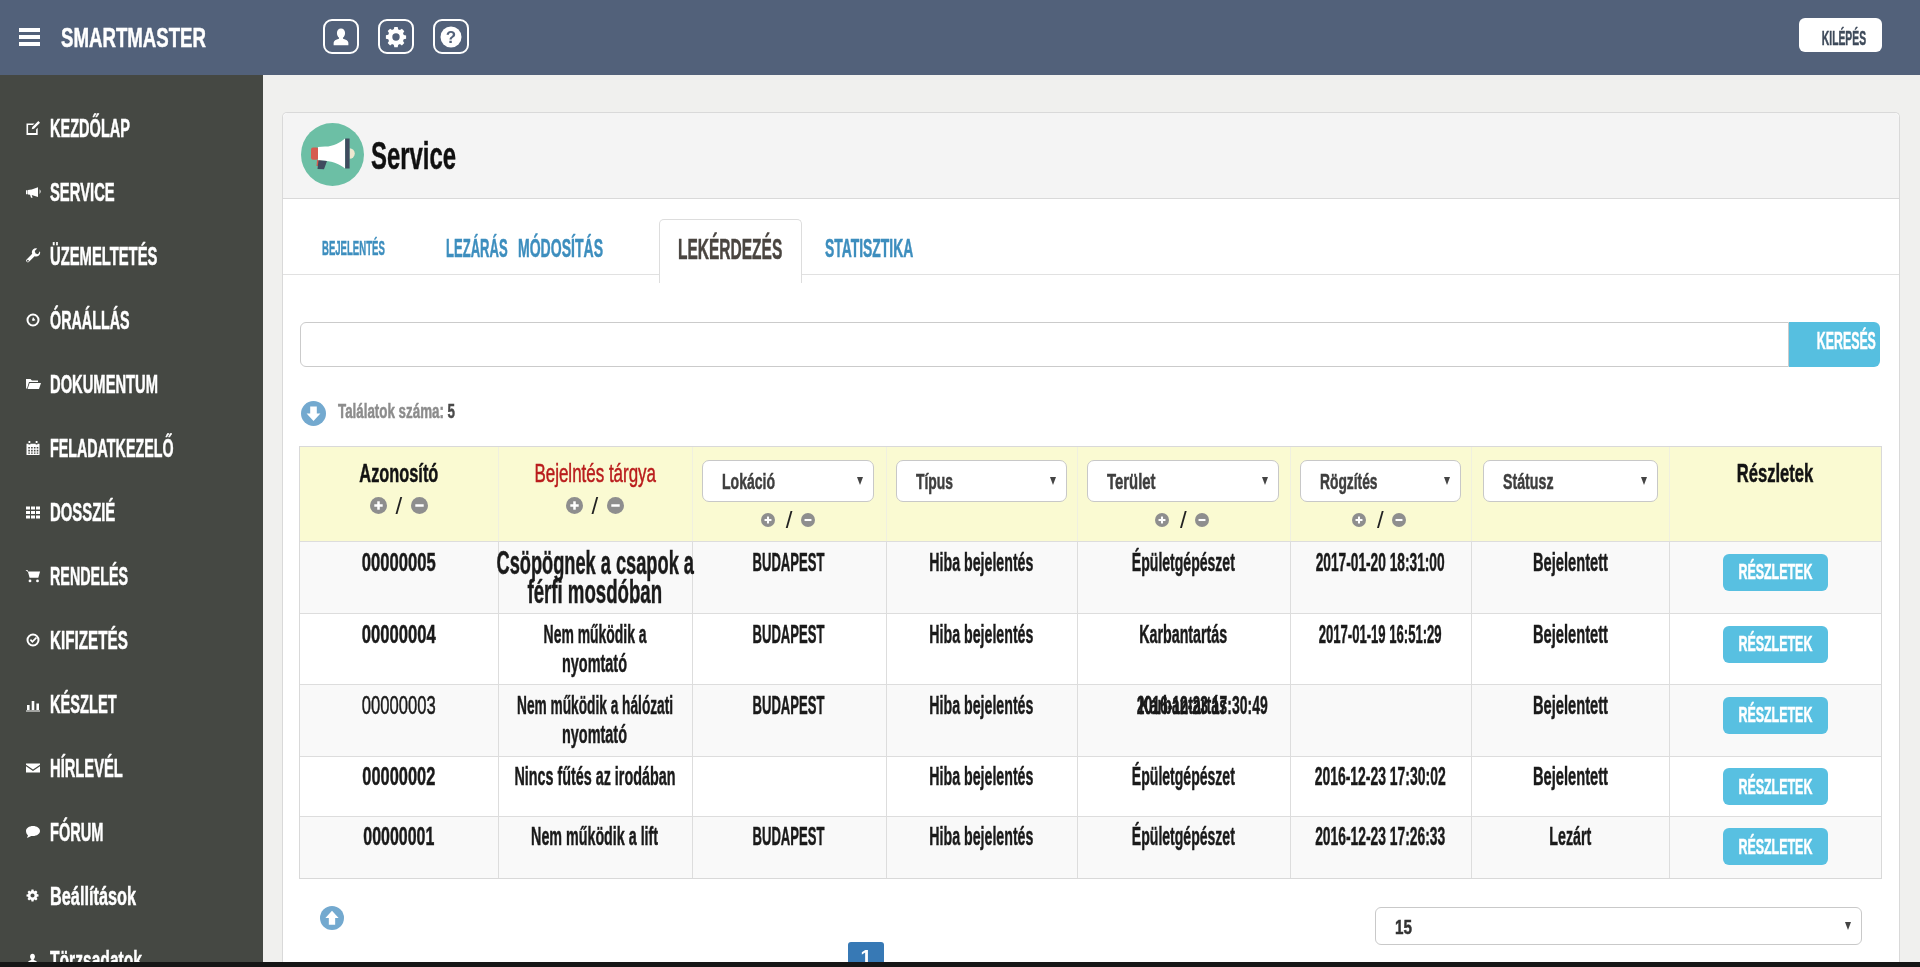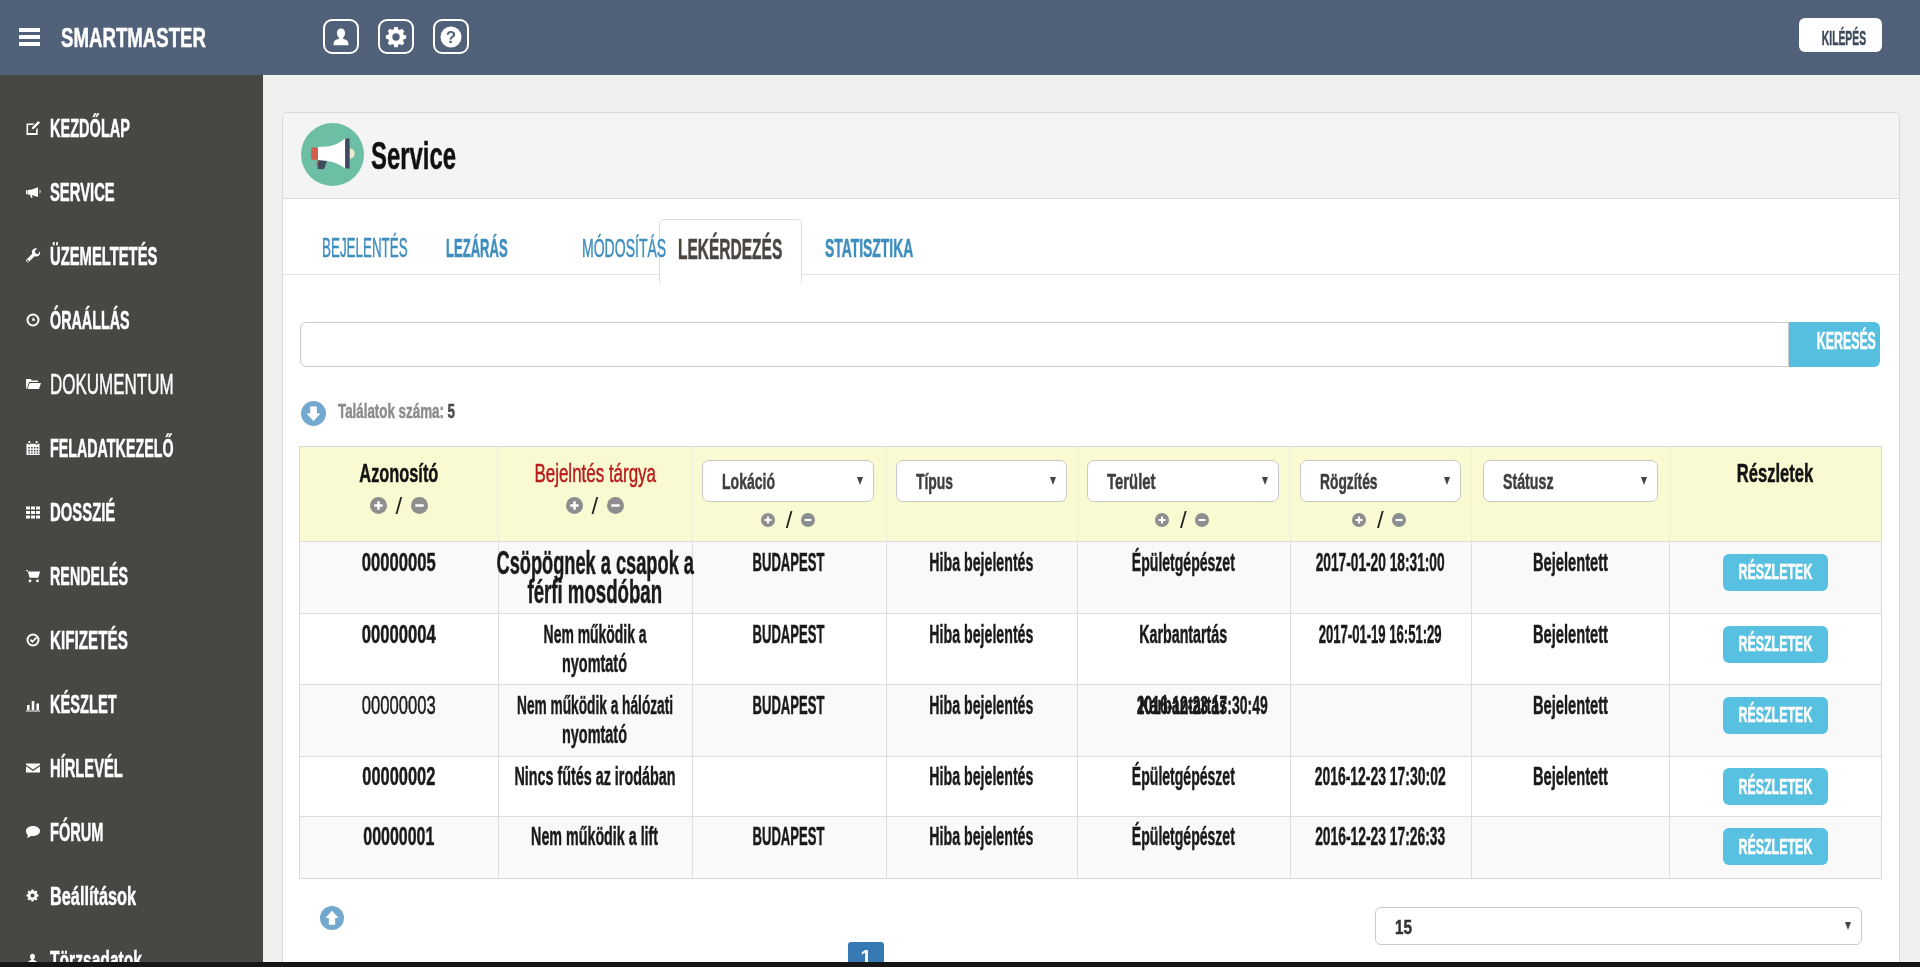--- a/index.html
+++ b/index.html
@@ -47,21 +47,21 @@
         <path fill="#fff" d="M14.9 3.2a4 4 0 01-5.3 5L4 13.8a1.7 1.7 0 01-2.4-2.4l5.6-5.6a4 4 0 015-5.3L9.7 3l.9 2.4 2.4.9zM3.3 13.6a.9.9 0 10-1.2-1.2.9.9 0 001.2 1.2z"></path>
       </svg></div>
 <div class="abs" style="left:49.5px;top:242.9px;font-size:26px;line-height:26px;font-weight:bold;color:#fff"><span class="cx" style="transform:scaleX(0.569);transform-origin:left center">ÜZEMELTETÉS</span></div>
 <div class="abs" style="left:25px;top:312.0px;width:16px;height:16px"><svg width="16" height="16" viewBox="0 0 16 16">
         <path fill="#fff" fill-rule="evenodd" d="M8 1.5a6.5 6.5 0 110 13 6.5 6.5 0 010-13zm0 2a4.5 4.5 0 100 9 4.5 4.5 0 000-9zM8 5l2.4 3.3L8 9 7 8.2z"></path>
       </svg></div>
 <div class="abs" style="left:49.5px;top:306.9px;font-size:26px;line-height:26px;font-weight:bold;color:#fff"><span class="cx" style="transform:scaleX(0.5511);transform-origin:left center">ÓRAÁLLÁS</span></div>
 <div class="abs" style="left:25px;top:376.0px;width:16px;height:16px"><svg width="16" height="16" viewBox="0 0 16 16">
         <path fill="#fff" d="M1 3h4.5l1.4 1.5H13V6H4l-2 6.5h-.9zM4.6 7H16l-2 6H2.6z"></path>
       </svg></div>
-<div class="abs" style="left:49.5px;top:370.9px;font-size:30px;line-height:26px;font-weight:normal;color:#fff"><span class="cx" style="transform:scaleX(0.5665);transform-origin:left center">DOKUMENTUM</span></div>
+<div class="abs" style="left:49.5px;top:370.9px;font-size:26px;line-height:26px;font-weight:bold;color:#fff"><span class="cx" style="transform:scaleX(0.5665);transform-origin:left center">DOKUMENTUM</span></div>
 <div class="abs" style="left:25px;top:440.0px;width:16px;height:16px"><svg width="16" height="16" viewBox="0 0 16 16">
         <path fill="#fff" d="M3.5 1h1.8v2H3.5zM10.7 1h1.8v2h-1.8zM1.5 3.8h2v.8h1.8v-.8h5.4v.8h1.8v-.8h2V15h-13zM3.3 7v1.6h1.6V7zm2.8 0v1.6h1.6V7zm2.8 0v1.6h1.6V7zm2.8 0v1.6h1.6V7zM3.3 9.8v1.6h1.6V9.8zm2.8 0v1.6h1.6V9.8zm2.8 0v1.6h1.6V9.8zm2.8 0v1.6h1.6V9.8zM3.3 12.6v1.1h1.6v-1.1zm2.8 0v1.1h1.6v-1.1zm2.8 0v1.1h1.6v-1.1zm2.8 0v1.1h1.6v-1.1z"></path>
       </svg></div>
 <div class="abs" style="left:49.5px;top:434.9px;font-size:26px;line-height:26px;font-weight:bold;color:#fff"><span class="cx" style="transform:scaleX(0.5493);transform-origin:left center">FELADATKEZELŐ</span></div>
 <div class="abs" style="left:25px;top:504.0px;width:16px;height:16px"><svg width="16" height="16" viewBox="0 0 16 16">
         <path fill="#fff" d="M1 2.5h4v3H1zm5 0h4v3H6zm5 0h4v3h-4zM1 7h4v3H1zm5 0h4v3H6zm5 0h4v3h-4zM1 11.5h4v3H1zm5 0h4v3H6zm5 0h4v3h-4z"></path>
       </svg></div>
 <div class="abs" style="left:49.5px;top:498.9px;font-size:26px;line-height:26px;font-weight:bold;color:#fff"><span class="cx" style="transform:scaleX(0.5721);transform-origin:left center">DOSSZIÉ</span></div>
 <div class="abs" style="left:25px;top:568.0px;width:16px;height:16px"><svg width="16" height="16" viewBox="0 0 16 16">
         <path fill="#fff" d="M0.5 2h2l.6 1.6h12l-1.8 6.2H4.6L3 4zM5 11.5a1.4 1.4 0 110 2.8 1.4 1.4 0 010-2.8zm7.5 0a1.4 1.4 0 110 2.8 1.4 1.4 0 010-2.8z"></path>
@@ -99,23 +99,23 @@
 <path d="M48.6,25.3 a5.2,5.2 0 0 1 0,10.4 z" fill="#EFE8D0"></path>
 <rect x="10" y="24.5" width="7.5" height="12.3" rx="2" fill="#D65B4F"></rect>
 <path d="M16 37 L20.5 37.4 L18.8 43 L15.5 43 Z" fill="#D65B4F"></path>
 <path d="M17 23.9 L24 23.6 C33 23.5 39 19.5 44 15.5 L44 45.5 C39 41.5 33 38.5 24 37.7 L17 37.2 Z" fill="#fff"></path>
 <path d="M17.5 37.2 L26 38 L23 46.3 L16.5 46 Z" fill="#3F4B5E"></path>
 <rect x="44.2" y="15.5" width="4.4" height="30" fill="#3F4B5E"></rect>
 </svg></div>
 <div class="abs" style="left:370.5px;top:137px;font-size:38px;line-height:38px;font-weight:bold;color:#101010"><span class="cx" style="transform:scaleX(0.6285);transform-origin:left center">Service</span></div>
 <div class="abs" style="left:283px;top:274px;width:1616px;height:1px;background:#E1E1E1"></div>
 <div class="abs" style="left:659px;top:219px;width:143px;height:64px;background:#fff;border:1px solid #DDD;border-bottom:none;border-radius:5px 5px 0 0"></div>
-<div class="abs" style="left:321.7px;top:235.2px;font-size:28px;line-height:26px;font-weight:normal;color:#3D8EBE"><span class="cx" style="transform:scaleX(0.4786);transform-origin:left center">BEJELENTÉS</span></div>
+<div class="abs" style="left:321.7px;top:235.2px;font-size:20px;line-height:26px;font-weight:bold;color:#3D8EBE"><span class="cx" style="transform:scaleX(0.4786);transform-origin:left center">BEJELENTÉS</span></div>
 <div class="abs" style="left:445.7px;top:235.2px;font-size:26px;line-height:26px;font-weight:bold;color:#3D8EBE"><span class="cx" style="transform:scaleX(0.5017);transform-origin:left center">LEZÁRÁS</span></div>
-<div class="abs" style="left:582px;top:235.2px;font-size:26px;line-height:26px;font-weight:normal;color:#3D8EBE"><span class="cx" style="transform:scaleX(0.5398);transform-origin:left center">MÓDOSÍTÁS</span></div>
+<div class="abs" style="left:518px;top:235.2px;font-size:26px;line-height:26px;font-weight:bold;color:#3D8EBE"><span class="cx" style="transform:scaleX(0.5398);transform-origin:left center">MÓDOSÍTÁS</span></div>
 <div class="abs" style="left:678.3px;top:234.9px;font-size:29px;line-height:29px;font-weight:bold;color:#4A4540"><span class="cx" style="transform:scaleX(0.5349);transform-origin:left center">LEKÉRDEZÉS</span></div>
 <div class="abs" style="left:825.0px;top:235.2px;font-size:26px;line-height:26px;font-weight:bold;color:#3D8EBE"><span class="cx" style="transform:scaleX(0.5347);transform-origin:left center">STATISZTIKA</span></div>
 <div class="abs" style="left:300px;top:322px;width:1489px;height:45px;background:#fff;border:1px solid #CBCBCB;border-radius:6px 0 0 6px"></div>
 <div class="abs" style="left:1789px;top:322px;width:91px;height:45px;background:#56BFE0;border-radius:0 6px 6px 0"></div>
 <div class="abs" style="left:1789px;top:329px;width:91px;text-align:center;font-size:24px;line-height:24px;font-weight:bold;color:#fff"><span class="cx" style="transform:scaleX(0.5144)">KERESÉS</span></div>
 <div class="abs" style="left:301px;top:401px;width:25px;height:25px">
 <svg width="25" height="25" viewBox="0 0 25 25">
         <circle cx="12.5" cy="12.5" r="12.5" fill="#73A9CF"></circle>
 <path d="M9.2 5.5 h6.6 v7 h3.6 L12.5 20 5.6 12.5 h3.6 Z" fill="#fff"></path>
       </svg></div>
@@ -252,20 +252,21 @@
 <div class="abs" style="left:1270.0px;top:762.0px;width:600px;text-align:center;font-size:26px;line-height:29.5px;font-weight:bold;color:#1A1A1A"><span class="cx" style="transform:scaleX(0.5642)">Bejelentett</span></div>
 <div class="abs" style="left:1722.5px;top:768.0px;width:105px;height:37px;background:#58C0E1;border-radius:6px;display:flex;align-items:center;justify-content:center;font-size:22px;font-weight:bold;color:#fff">
       <span class="cx" style="transform:scaleX(0.5658)">RÉSZLETEK</span>
     </div>
 <div class="abs" style="left:98.75px;top:822.0px;width:600px;text-align:center;font-size:26px;line-height:29.5px;font-weight:bold;color:#1A1A1A"><span class="cx" style="transform:scaleX(0.6137)">00000001</span></div>
 <div class="abs" style="left:294.75px;top:822.0px;width:600px;text-align:center;font-size:26px;line-height:29.5px;font-weight:bold;color:#1A1A1A"><span class="cx" style="transform:scaleX(0.5494)">Nem működik a lift</span></div>
 <div class="abs" style="left:489.0px;top:822.0px;width:600px;text-align:center;font-size:26px;line-height:29.5px;font-weight:bold;color:#1A1A1A"><span class="cx" style="transform:scaleX(0.5034)">BUDAPEST</span></div>
 <div class="abs" style="left:681.5px;top:822.0px;width:600px;text-align:center;font-size:26px;line-height:29.5px;font-weight:bold;color:#1A1A1A"><span class="cx" style="transform:scaleX(0.5453)">Hiba bejelentés</span></div>
 <div class="abs" style="left:883.25px;top:822.0px;width:600px;text-align:center;font-size:26px;line-height:29.5px;font-weight:bold;color:#1A1A1A"><span class="cx" style="transform:scaleX(0.5401)">Épületgépészet</span></div>
 <div class="abs" style="left:1080.25px;top:822.0px;width:600px;text-align:center;font-size:26px;line-height:29.5px;font-weight:bold;color:#1A1A1A"><span class="cx" style="transform:scaleX(0.5321)">2016-12-23 17:26:33</span></div>
+<div class="abs" style="left:1270.0px;top:822.0px;width:600px;text-align:center;font-size:26px;line-height:29.5px;font-weight:bold;color:#1A1A1A"><span class="cx" style="transform:scaleX(0.5485)">Lezárt</span></div>
 <div class="abs" style="left:1722.5px;top:828.0px;width:105px;height:37px;background:#58C0E1;border-radius:6px;display:flex;align-items:center;justify-content:center;font-size:22px;font-weight:bold;color:#fff">
       <span class="cx" style="transform:scaleX(0.5658)">RÉSZLETEK</span>
     </div>
 <div class="abs" style="left:320px;top:906px;width:24px;height:24px">
 <svg width="24" height="24" viewBox="0 0 25 25">
         <circle cx="12.5" cy="12.5" r="12.5" fill="#73A9CF"></circle>
 <path d="M9.2 19.5 h6.6 v-7 h3.6 L12.5 5 5.6 12.5 h3.6 Z" fill="#fff"></path>
       </svg></div>
 <div class="abs" style="left:848px;top:942px;width:36px;height:36px;background:#3779B5;border-radius:3px"></div>
 <div class="abs" style="left:848px;top:947px;width:36px;text-align:center;font-size:20px;line-height:20px;font-weight:bold;color:#fff">1</div>

